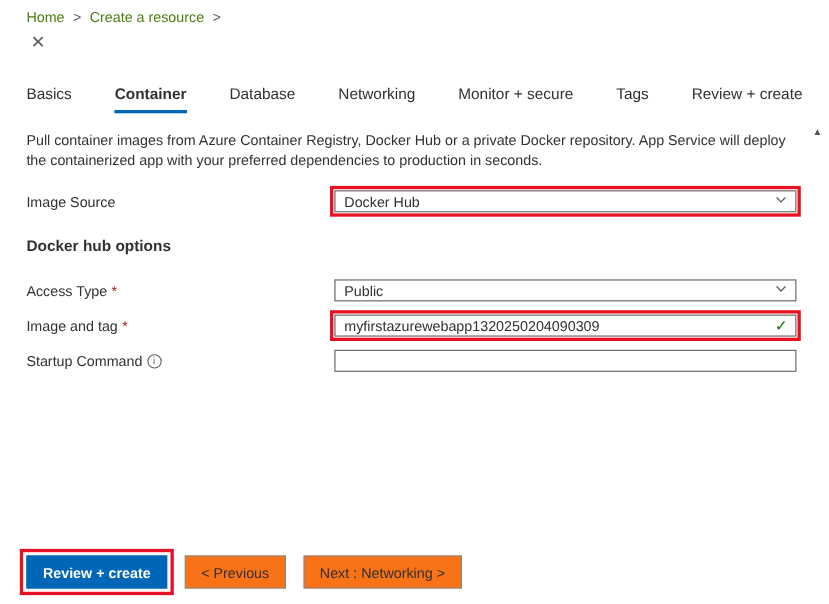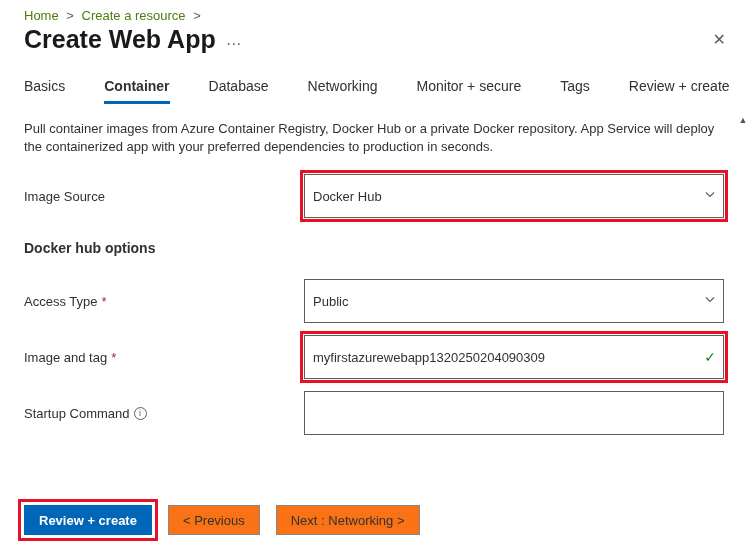--- a/index.html
+++ b/index.html
@@ -89,21 +89,21 @@
     font-size: 9px;
     color: #605e5c;
   }
   .control {
     flex: 1;
     position: relative;
     max-width: 420px;
   }
   .select-box, .text-input {
     width: 100%;
-    height: 44px;
+    height: 20px;
     border: 1px solid #605e5c;
     background: #fff;
     padding: 0 26px 0 8px;
     font-size: 13px;
     color: #323130;
     display: flex;
     align-items: center;
     cursor: pointer;
   }
   .text-input { cursor: text; }
@@ -160,24 +160,20 @@
 <body>
 
 <div class="breadcrumb">
   <a>Home</a>
   <span class="sep">&gt;</span>
   <a>Create a resource</a>
   <span class="sep">&gt;</span>
 </div>
 
 <div class="title-row">
-  <div style="display:flex;align-items:center;">
-    <h1>Create Web App</h1>
-    <span class="title-dots">…</span>
-  </div>
   <span class="close-btn">✕</span>
 </div>
 
 <div class="content-wrap">
   <div class="tabs">
     <div class="tab">Basics</div>
     <div class="tab active">Container</div>
     <div class="tab">Database</div>
     <div class="tab">Networking</div>
     <div class="tab">Monitor + secure</div>

